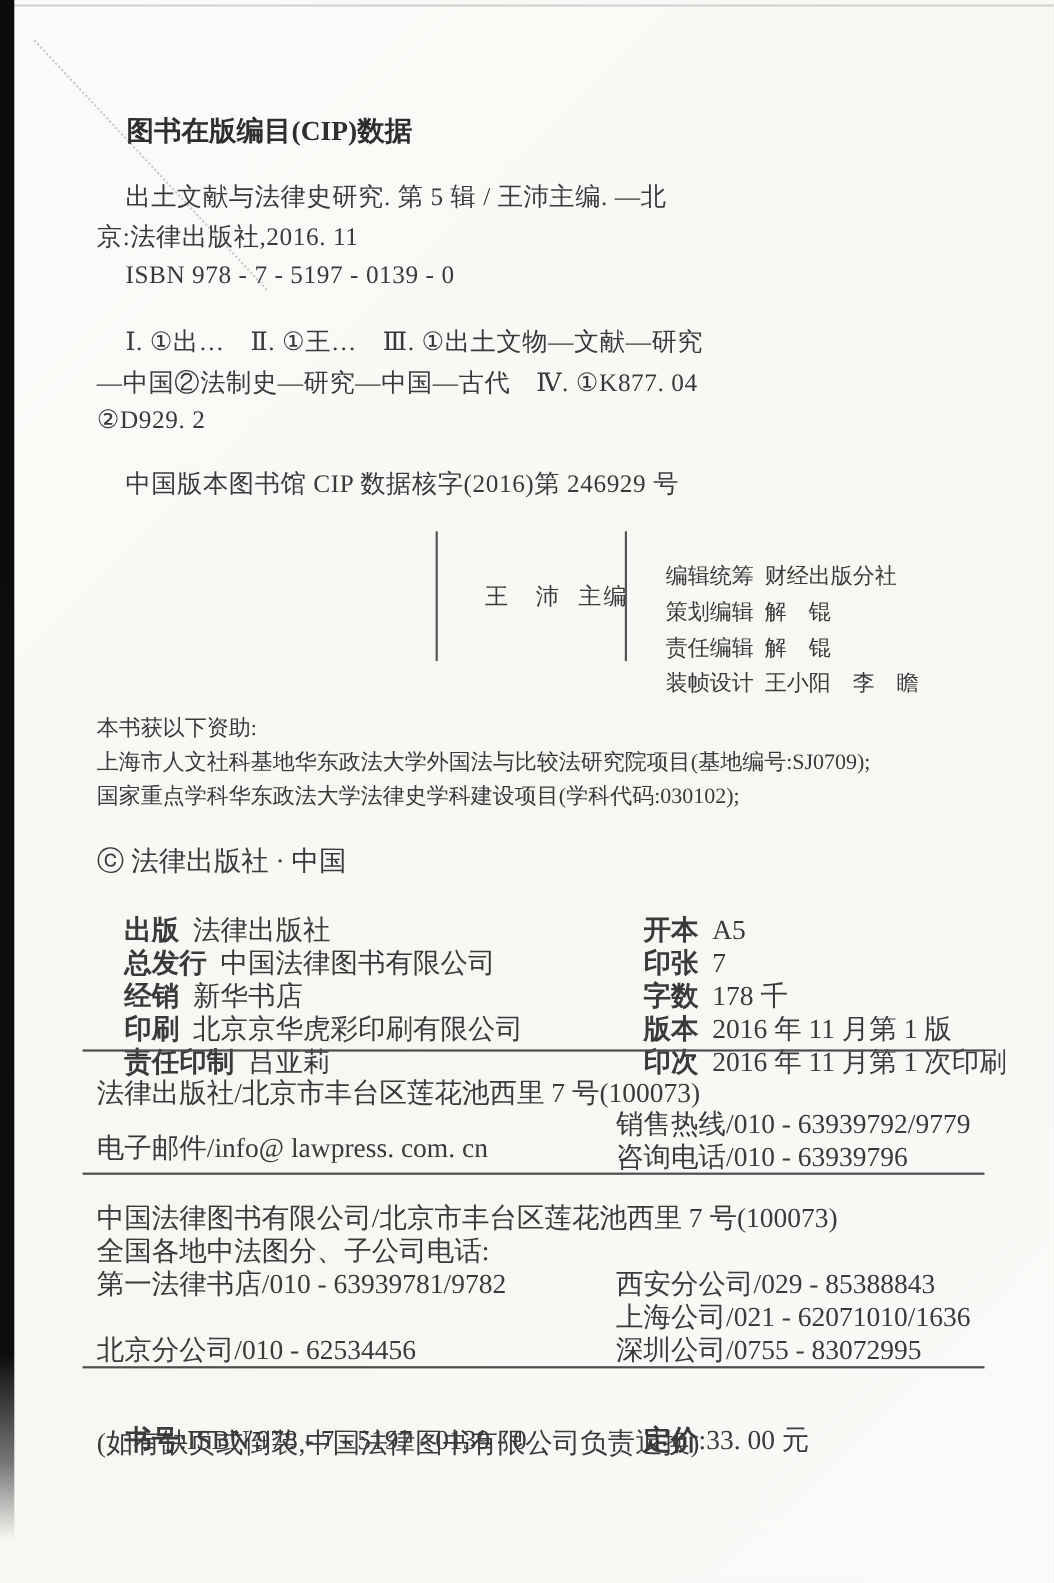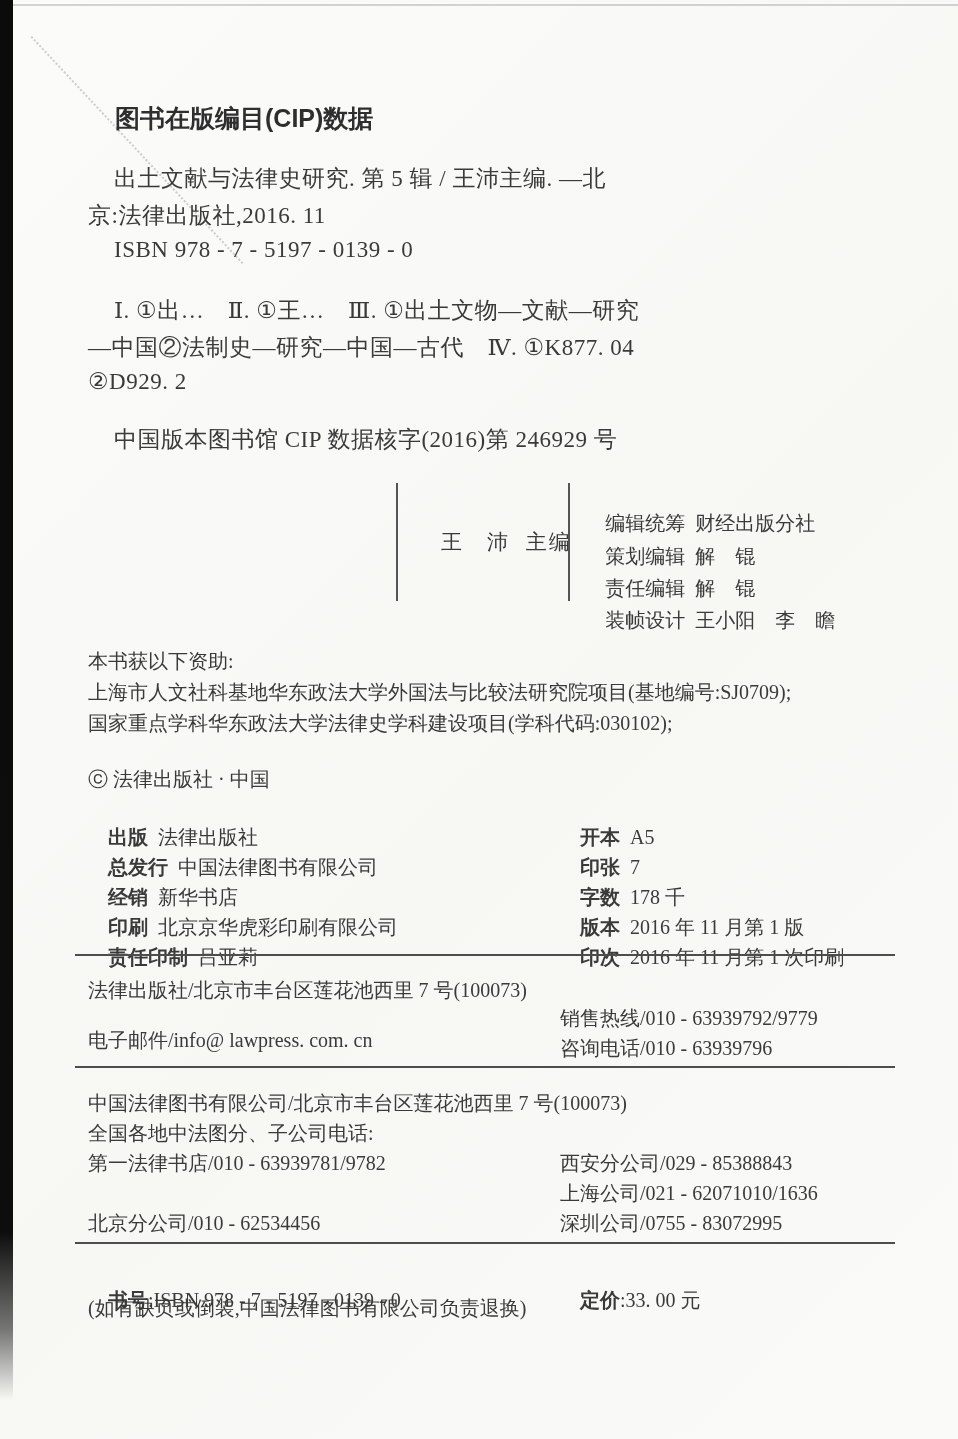--- a/index.html
+++ b/index.html
@@ -15,22 +15,22 @@
     color: #3a3a3a;
   }
   .abs { position: absolute; white-space: pre-wrap; }
   .serif { font-family: "Liberation Serif", "DejaVu Serif", serif; }
   .sans  { font-family: "Liberation Sans", "DejaVu Sans", sans-serif; }
   .b { font-weight: bold; }
   .fs25 { font-size: 25px; }
   .fs23 { font-size: 23px; letter-spacing: 0.5px; }
   .fs21 { font-size: 21px; }
   .fs20 { font-size: 20px; }
-  .fs19 { font-size: 20px; }
-  .ink-dark { color: #2e2e2e; }
+  .fs19 { font-size: 25px; }
+  .ink-dark { color: #2e2e2e; font-family: Liberation Serif, serif; }
 
   .left-bar {
     position: absolute; left: 0; top: 0; width: 13px; height: 1400px;
     background: linear-gradient(to bottom,
       #0b0b0b 0%, #0d0d0d 88%, rgba(13,13,13,0.55) 95%, rgba(13,13,13,0) 100%);
   }
   .top-edge {
     position: absolute; left: 13px; top: 4px; width: 945px; height: 2px;
     background: rgba(70,70,70,0.22);
   }

